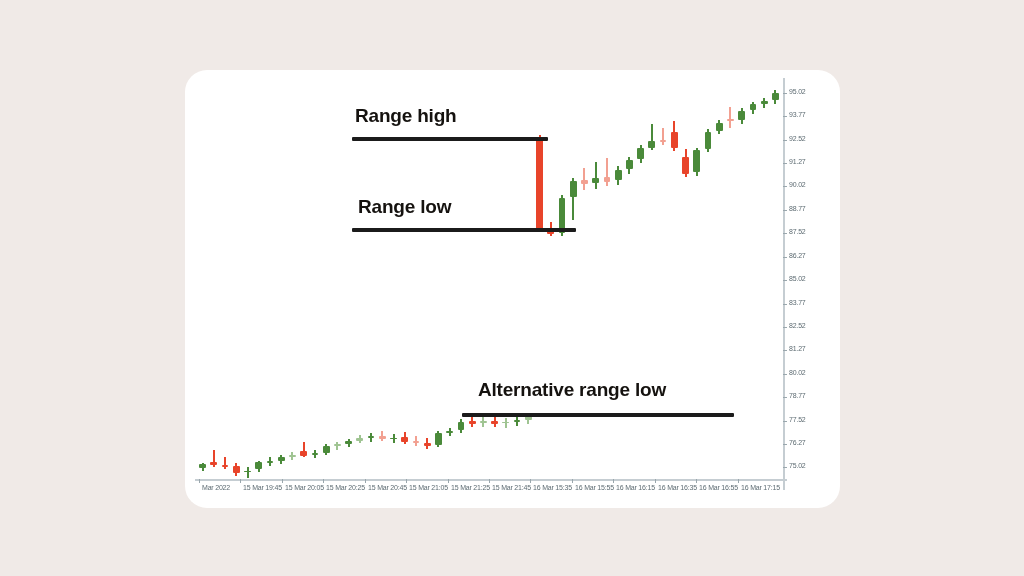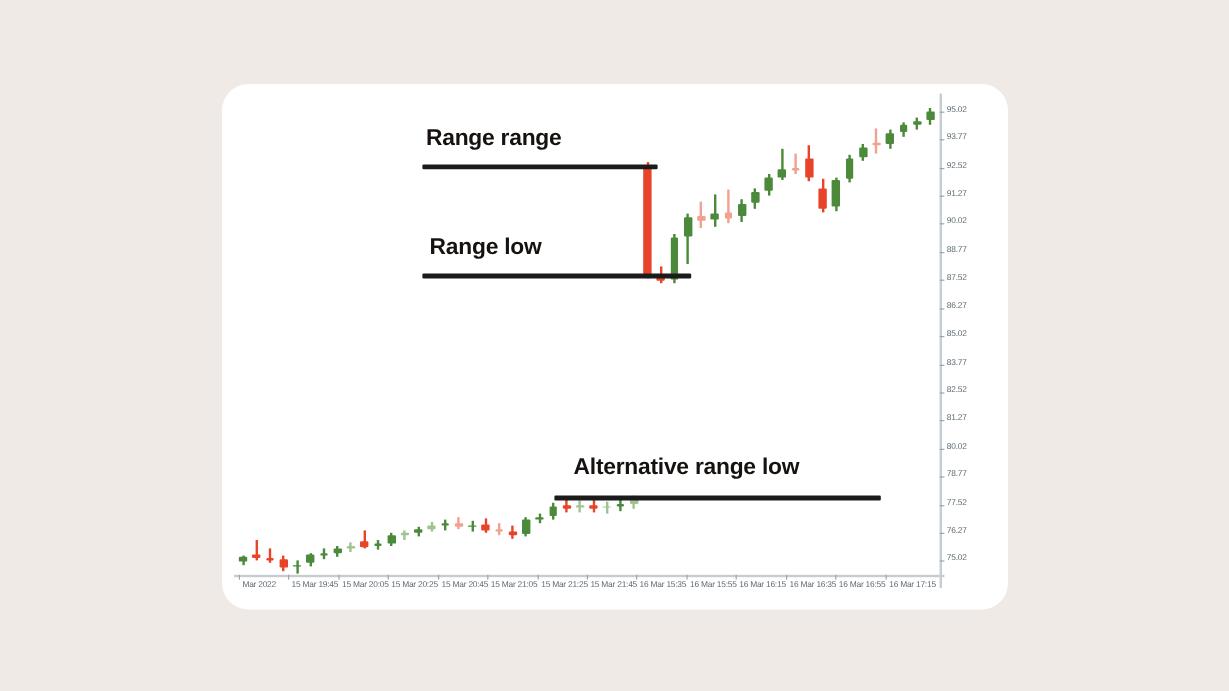--- a/index.html
+++ b/index.html
@@ -436,20 +436,20 @@
         <div class="xtick" style="left: 543px;">
           <div class="tmark"></div>
           <div class="tlab">16 Mar 17:15</div>
         </div>
       </div>
 
   </div>
 
   <div id="annots">
       <div class="annot-line" style="left: 352px; top: 137px; width: 196px; background: rgb(27, 27, 27);"></div>
-      <div class="annot-text" style="left: 355px; top: 105px;">Range range</div>
+      <div class="annot-text" style="left: 355px; top: 105px;">Range high</div>
       <div class="annot-line" style="left: 352px; top: 228px; width: 224px; background: rgb(27, 27, 27);"></div>
       <div class="annot-text" style="left: 358px; top: 196px;">Range low</div>
       <div class="annot-line" style="left: 462px; top: 413px; width: 272px; background: rgb(27, 27, 27);"></div>
       <div class="annot-text" style="left: 478px; top: 379px;">Alternative range low</div>
     </div>
 
 </div>
 
 </body></html>

